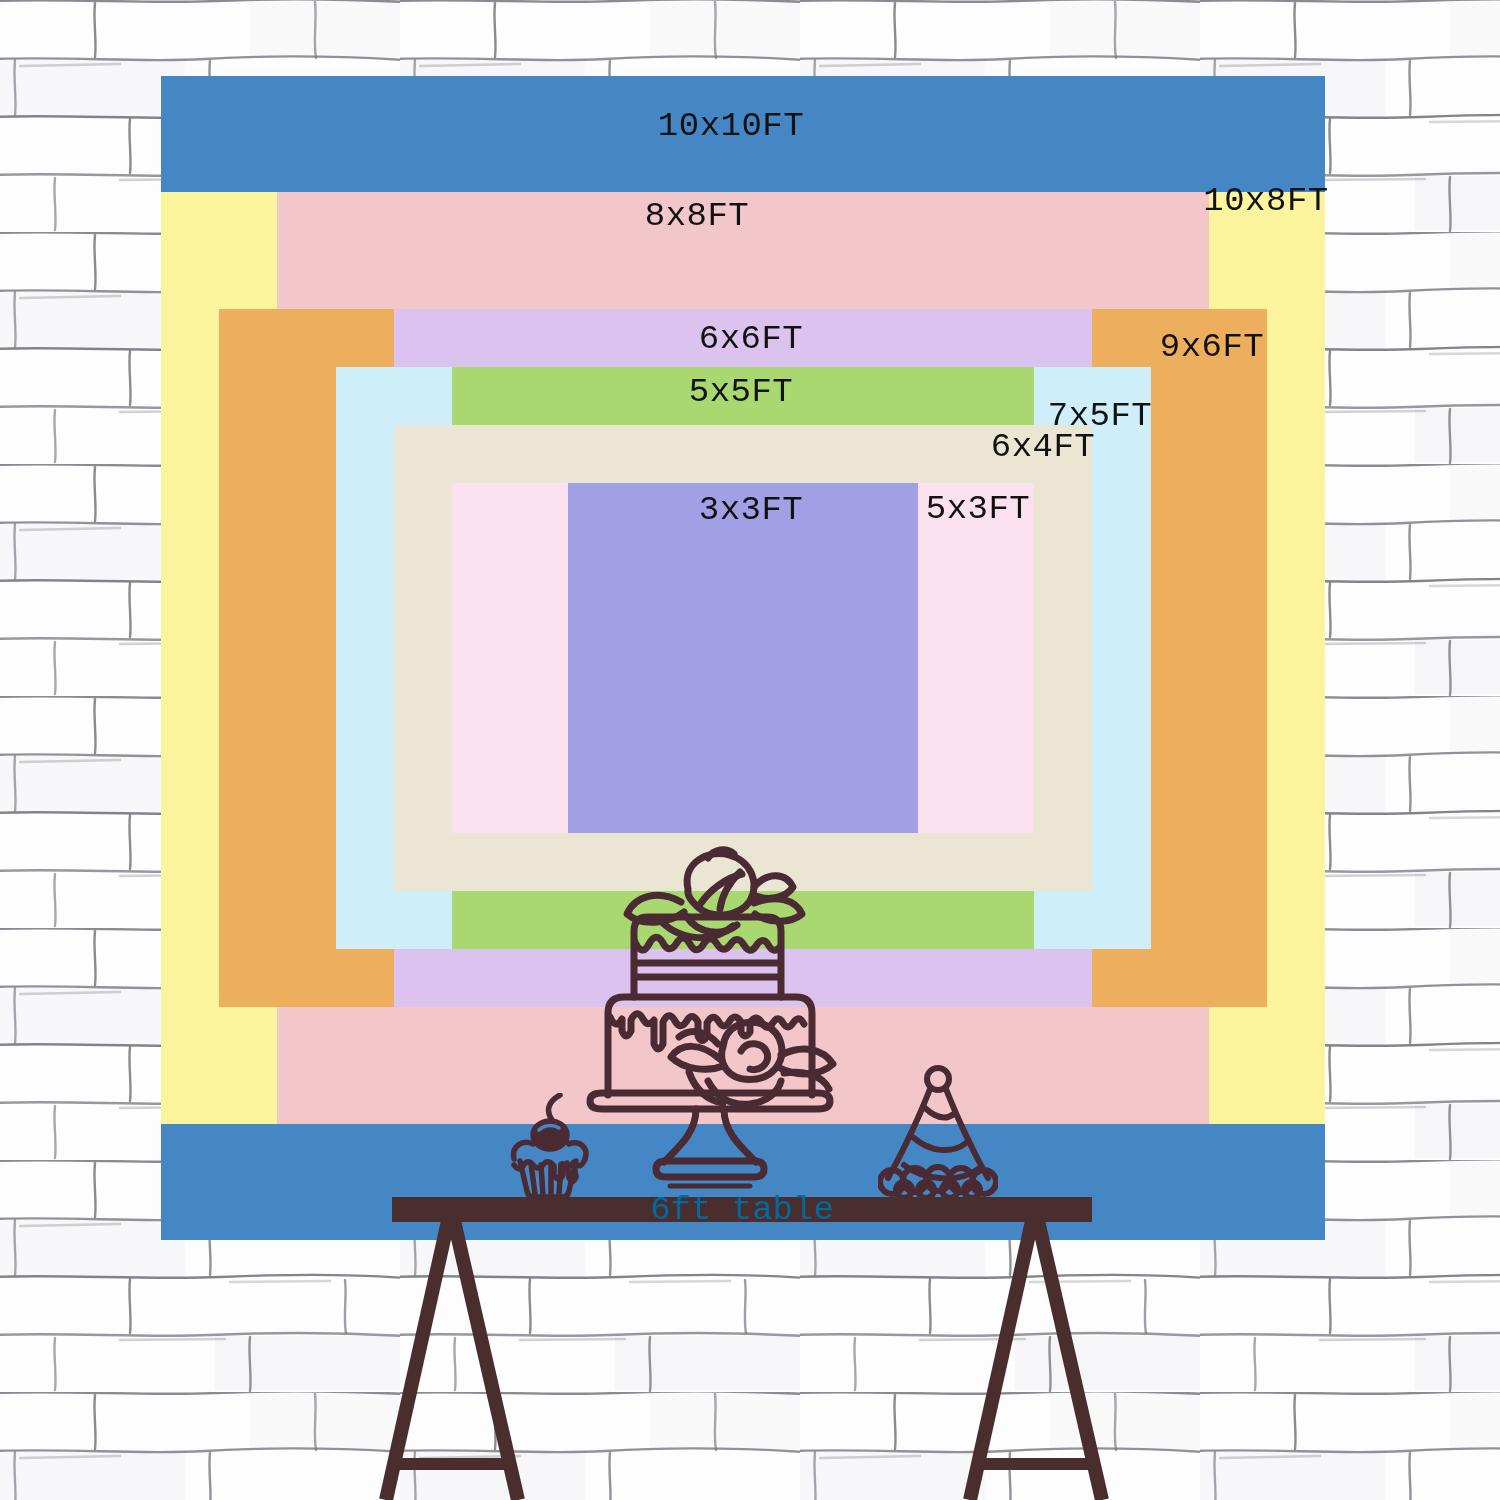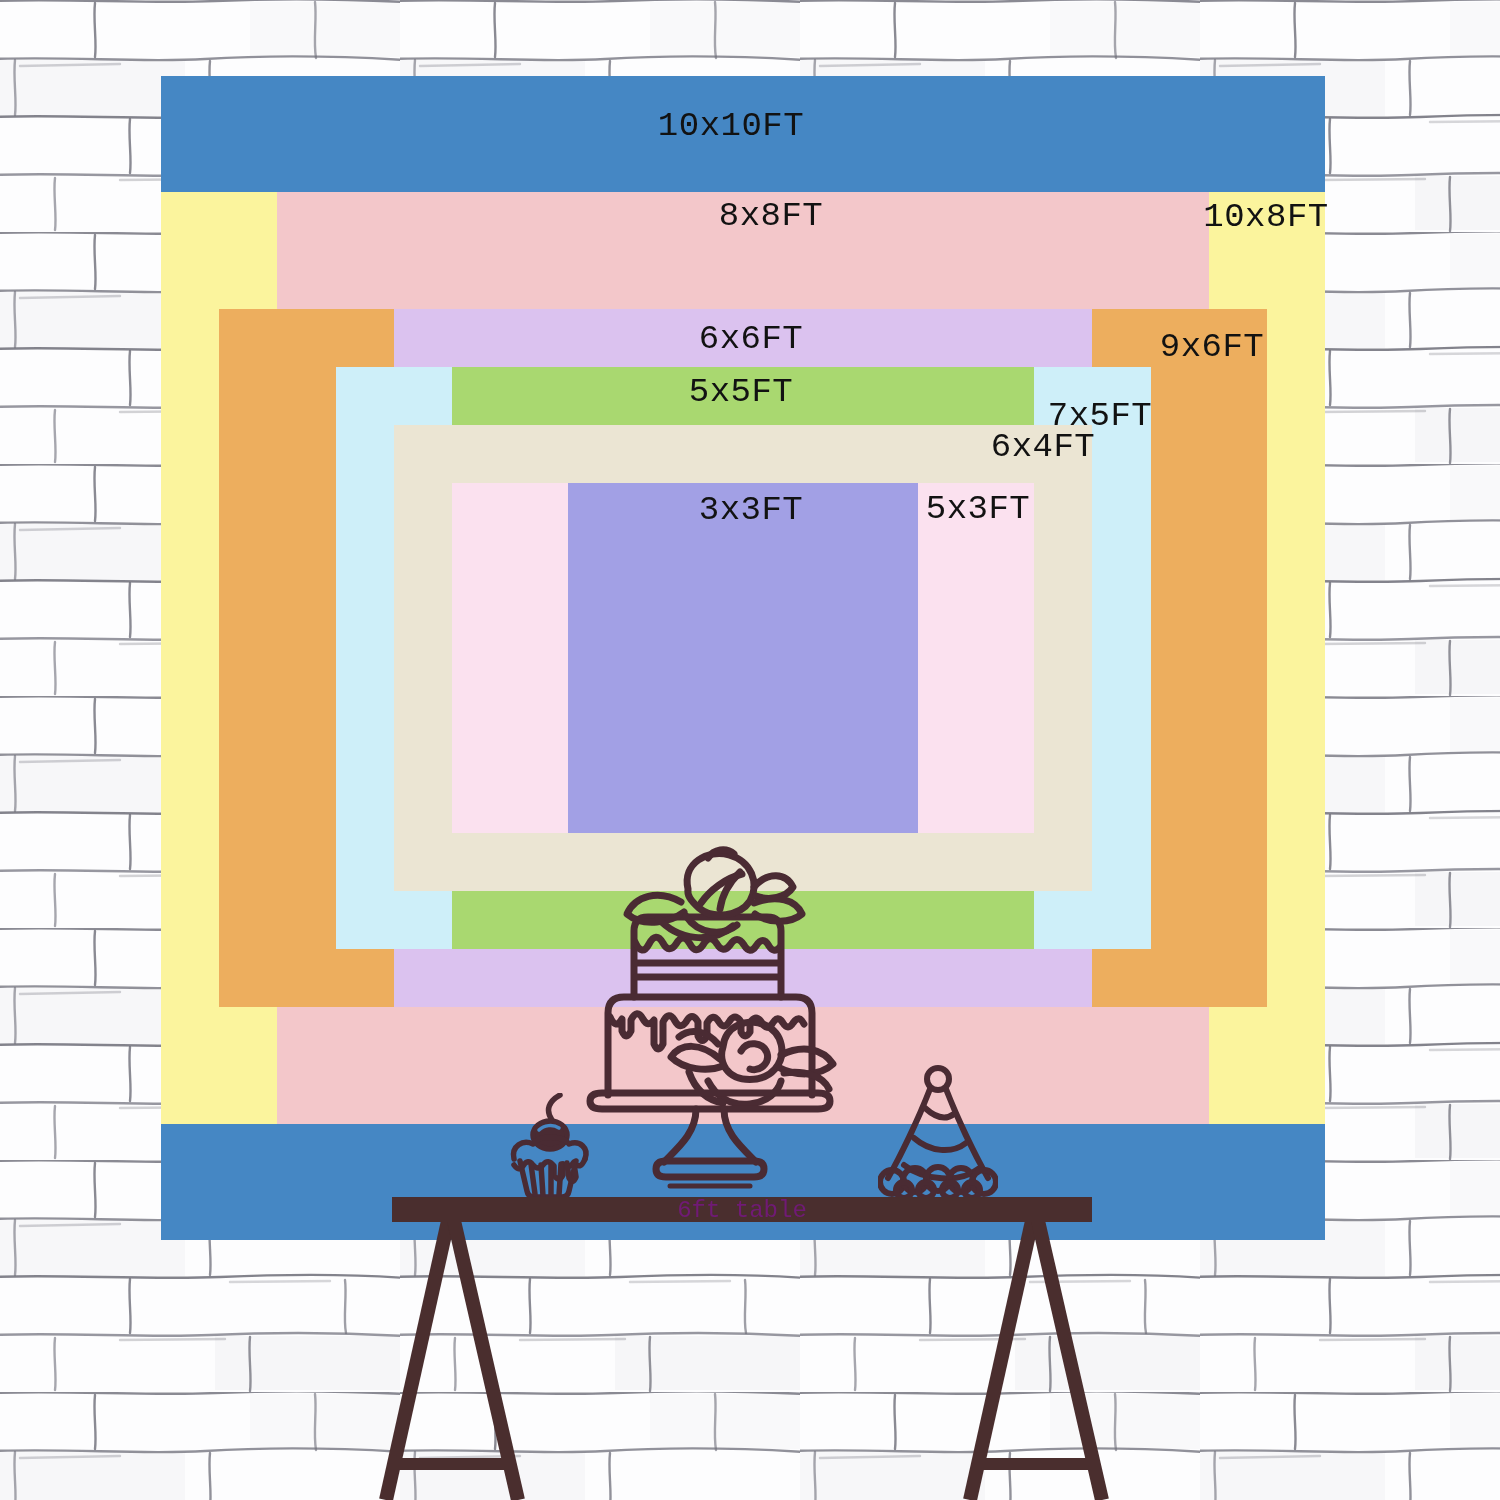--- a/index.html
+++ b/index.html
@@ -18,41 +18,41 @@
   .r-7x5{left:336px;top:367px;width:815px;height:582px;background:#CEEFF9;}
   .r-5x5{left:452px;top:367px;width:582px;height:582px;background:#A9D870;}
   .r-6x4{left:394px;top:425px;width:698px;height:466px;background:#EBE5D3;}
   .r-5x3{left:452px;top:483px;width:582px;height:350px;background:#FBE1EF;}
   .r-3x3{left:568px;top:483px;width:350px;height:350px;background:#A2A0E5;}
   .lbl{
     position:absolute;z-index:2;color:#121212;font-size:34px;line-height:1;
     transform:translate(-50%,-50%);white-space:nowrap;letter-spacing:.5px;
   }
   .l-10x10{left:731px;top:126px;}
-  .l-8x8{left:771px;top:216px;}
-  .l-10x8{left:1266px;top:217px;}
+  .l-8x8{left:697px;top:216px;}
+  .l-10x8{left:1266px;top:201px;}
   .l-6x6{left:751px;top:339px;}
   .l-9x6{left:1212px;top:347px;}
   .l-5x5{left:741px;top:392px;}
   .l-7x5{left:1100px;top:416px;}
   .l-6x4{left:1043px;top:447px;}
   .l-3x3{left:751px;top:510px;}
   .l-5x3{left:978px;top:509px;}
   .art{position:absolute;z-index:3;}
   .legs{left:350px;top:1210px;}
   .cake{left:560px;top:845px;}
   .cupcake{left:500px;top:1093px;}
   .hat{left:878px;top:1062px;}
   .tablebar{
     position:absolute;z-index:4;left:392px;top:1197px;width:700px;height:25px;
     background:#4A2E2E;
   }
   .tablelabel{
     position:absolute;z-index:5;left:742px;top:1210px;transform:translate(-50%,-50%);
-    color:#701a75;font-size:24px;white-space:nowrap;
+    color:#0369a1;font-size:34px;white-space:nowrap;
   }
   .ink{stroke:#4A2B33;fill:none;stroke-linecap:round;stroke-linejoin:round;}
 </style>
 </head>
 <body>
 
 <div class="stage">
 
   <svg class="wall" width="1500" height="1500">
     <defs>

